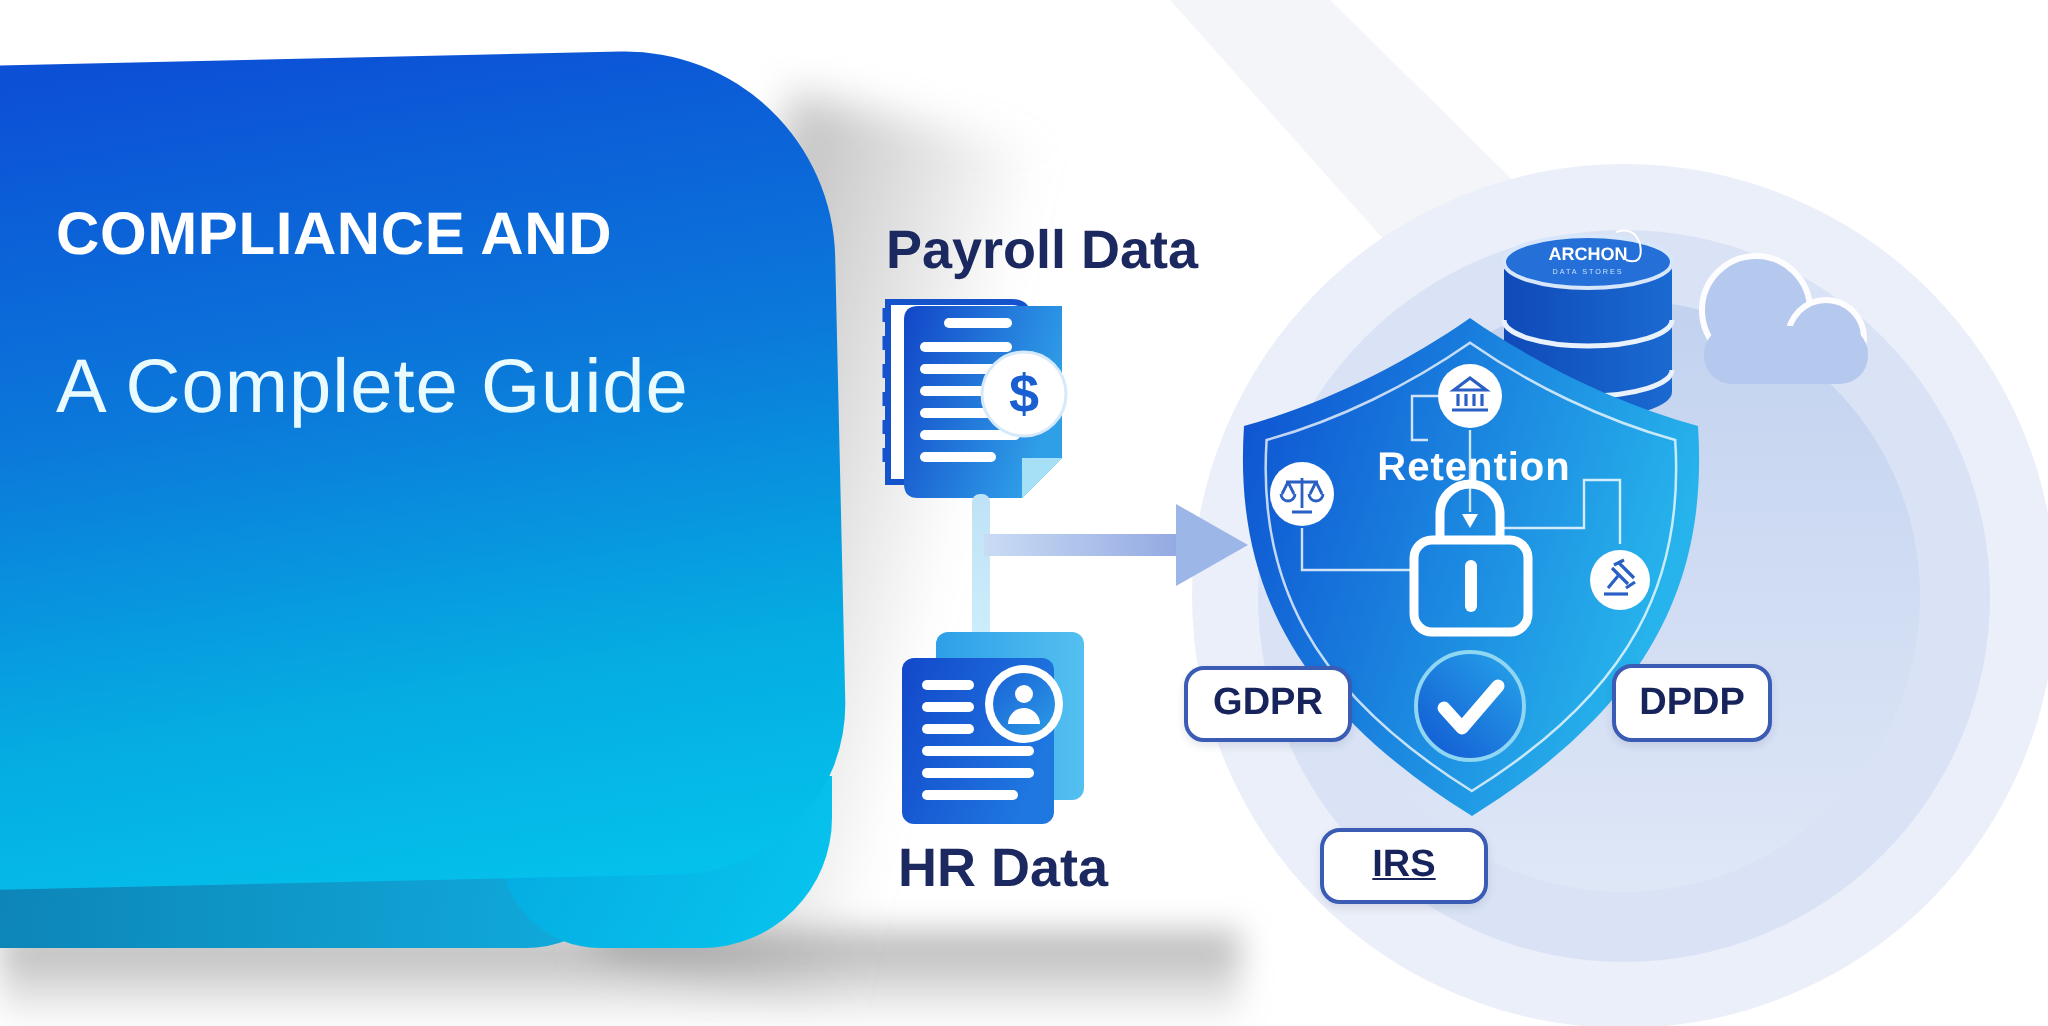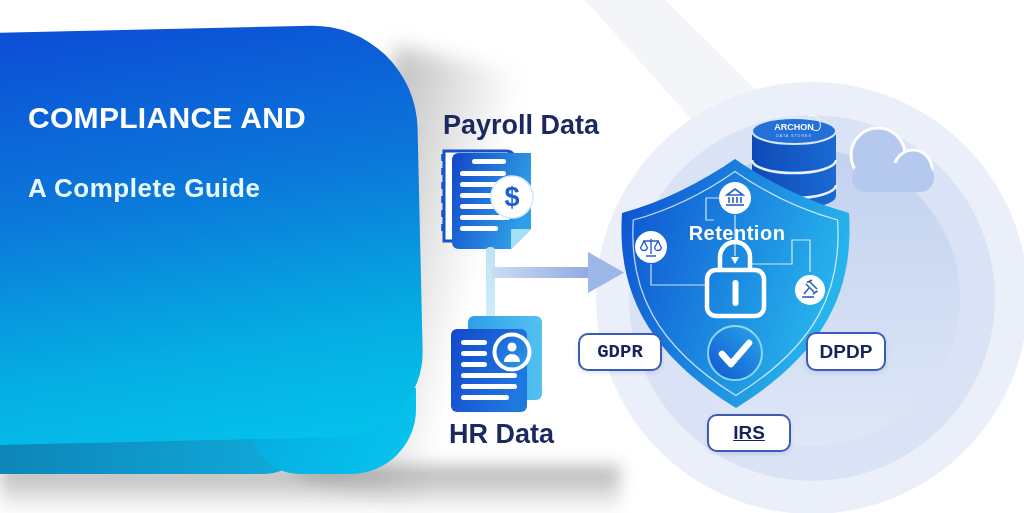--- a/index.html
+++ b/index.html
@@ -13,28 +13,28 @@
     background:linear-gradient(180deg,rgba(110,110,110,.55),rgba(255,255,255,0));filter:blur(8px);}
   .card-fold{position:absolute;left:-12px;top:392px;width:330px;height:82px;z-index:1;
     border-radius:0 0 55px 0;background:linear-gradient(95deg,#0d83b6,#10aede);}
   .card-tail{position:absolute;left:250px;top:388px;width:166px;height:86px;z-index:1;
     border-radius:0 0 65px 50px;background:linear-gradient(120deg,#05a9e0,#07c6ee);}
   .card-main{position:absolute;left:-50px;top:34px;width:470px;height:412px;z-index:2;
     border-radius:0 105px 85px 0;transform:rotate(-1.3deg);transform-origin:0 50%;
     background:linear-gradient(172deg,#0c50d6 4%,#0b79da 42%,#05ace2 74%,#04c4ec 100%);}
   .card-text{position:absolute;left:28px;top:98px;width:340px;z-index:3;color:#ffffff;}
   .card-title{font-size:30px;line-height:40px;font-weight:800;letter-spacing:.3px;}
-  .card-subtitle{margin-top:35px;font-size:26px;font-weight:700;letter-spacing:.5px;color:#e9fbff;}
+  .card-subtitle{margin-top:35px;font-size:38px;font-weight:400;letter-spacing:.5px;color:#e9fbff;}
   
   .badge{position:absolute;z-index:5;display:flex;align-items:center;justify-content:center;
     background:#ffffff;border:2px solid #3a5cb4;border-radius:10px;
     color:#17245c;font-weight:700;font-size:19px;box-shadow:0 2px 4px rgba(30,50,110,.12);}
-  #badge-gdpr{left:578px;top:333px;width:80px;height:34px;font-family:Liberation Mono, monospace;}
+  #badge-gdpr{left:592px;top:333px;width:80px;height:34px;}
   #badge-dpdp{left:806px;top:332px;width:76px;height:35px;}
-  #badge-irs{left:707px;top:414px;width:80px;height:34px;text-decoration:underline;}
+  #badge-irs{left:660px;top:414px;width:80px;height:34px;text-decoration:underline;}
   
   #illus{position:absolute;left:420px;top:0;z-index:4;}
   svg text{font-family:"Liberation Sans",sans-serif;}
   .label-navy{font-size:27px;font-weight:700;fill:#1b2960;}
   .shield-label{font-size:20px;font-weight:700;fill:#ffffff;letter-spacing:.5px;}
 </style>
 </head>
 <body>
 
 <div id="page">

